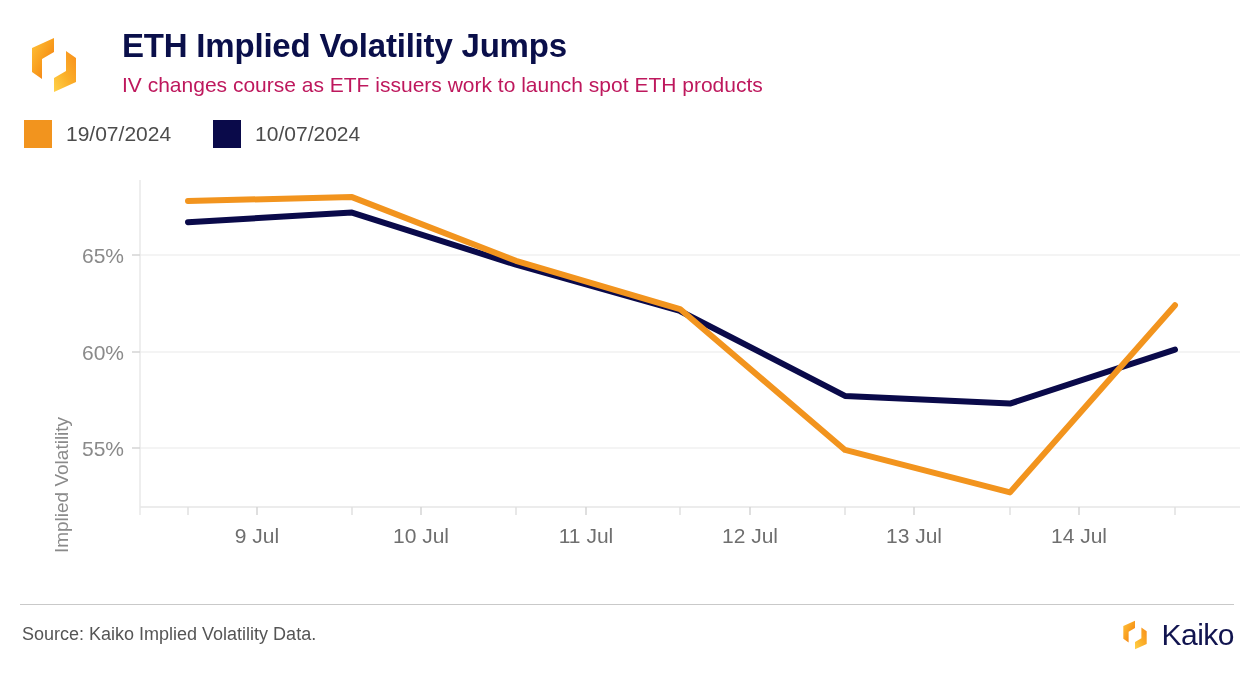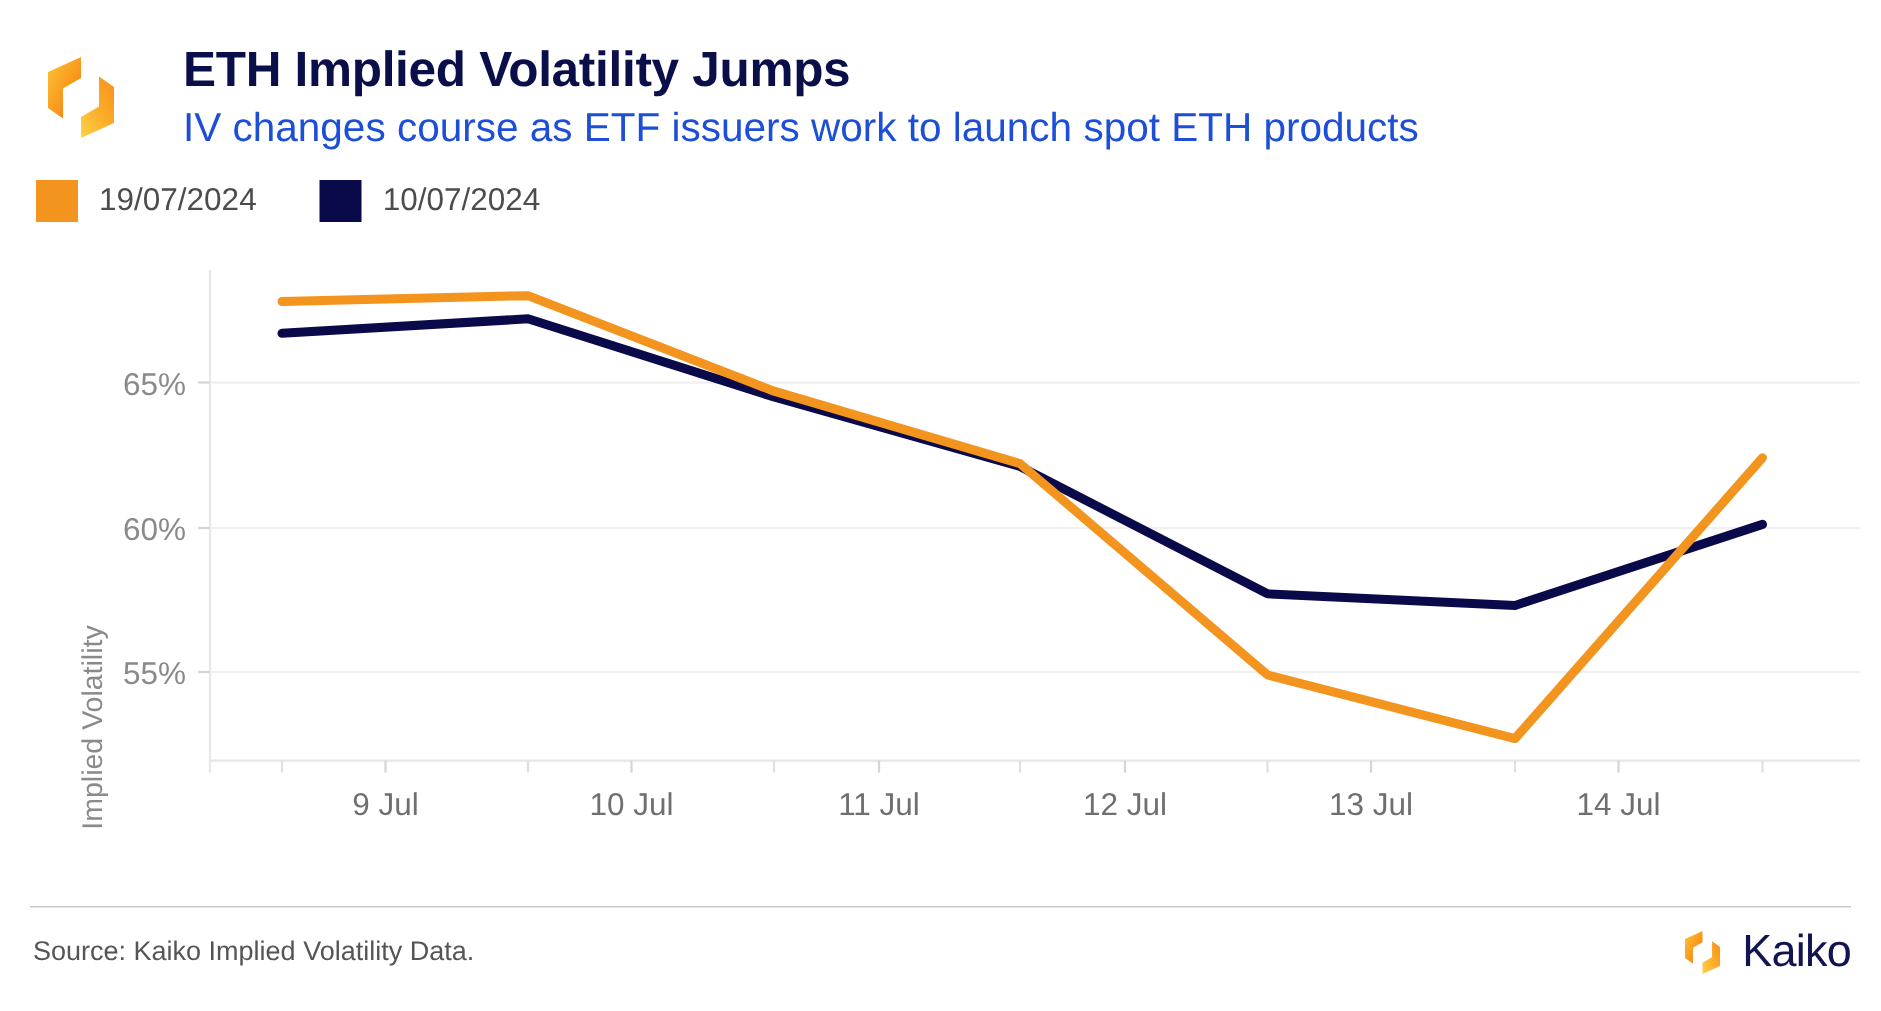--- a/index.html
+++ b/index.html
@@ -47,23 +47,23 @@
   .chart-title {
     font-size: 33px;
     font-weight: bold;
     color: #0a0f4a;
     letter-spacing: -0.2px;
     line-height: 40px;
     margin: 0;
     white-space: nowrap;
   }
   .chart-subtitle {
-    font-size: 27px;
+    font-size: 21px;
     font-weight: normal;
-    color: #1d4ed8;
+    color: #be185d;
     line-height: 30px;
     margin: 4px 0 4px 0;
     white-space: nowrap;
   }
 
   
   .legend {
     position: absolute;
     left: 24px;
     top: 120px;

